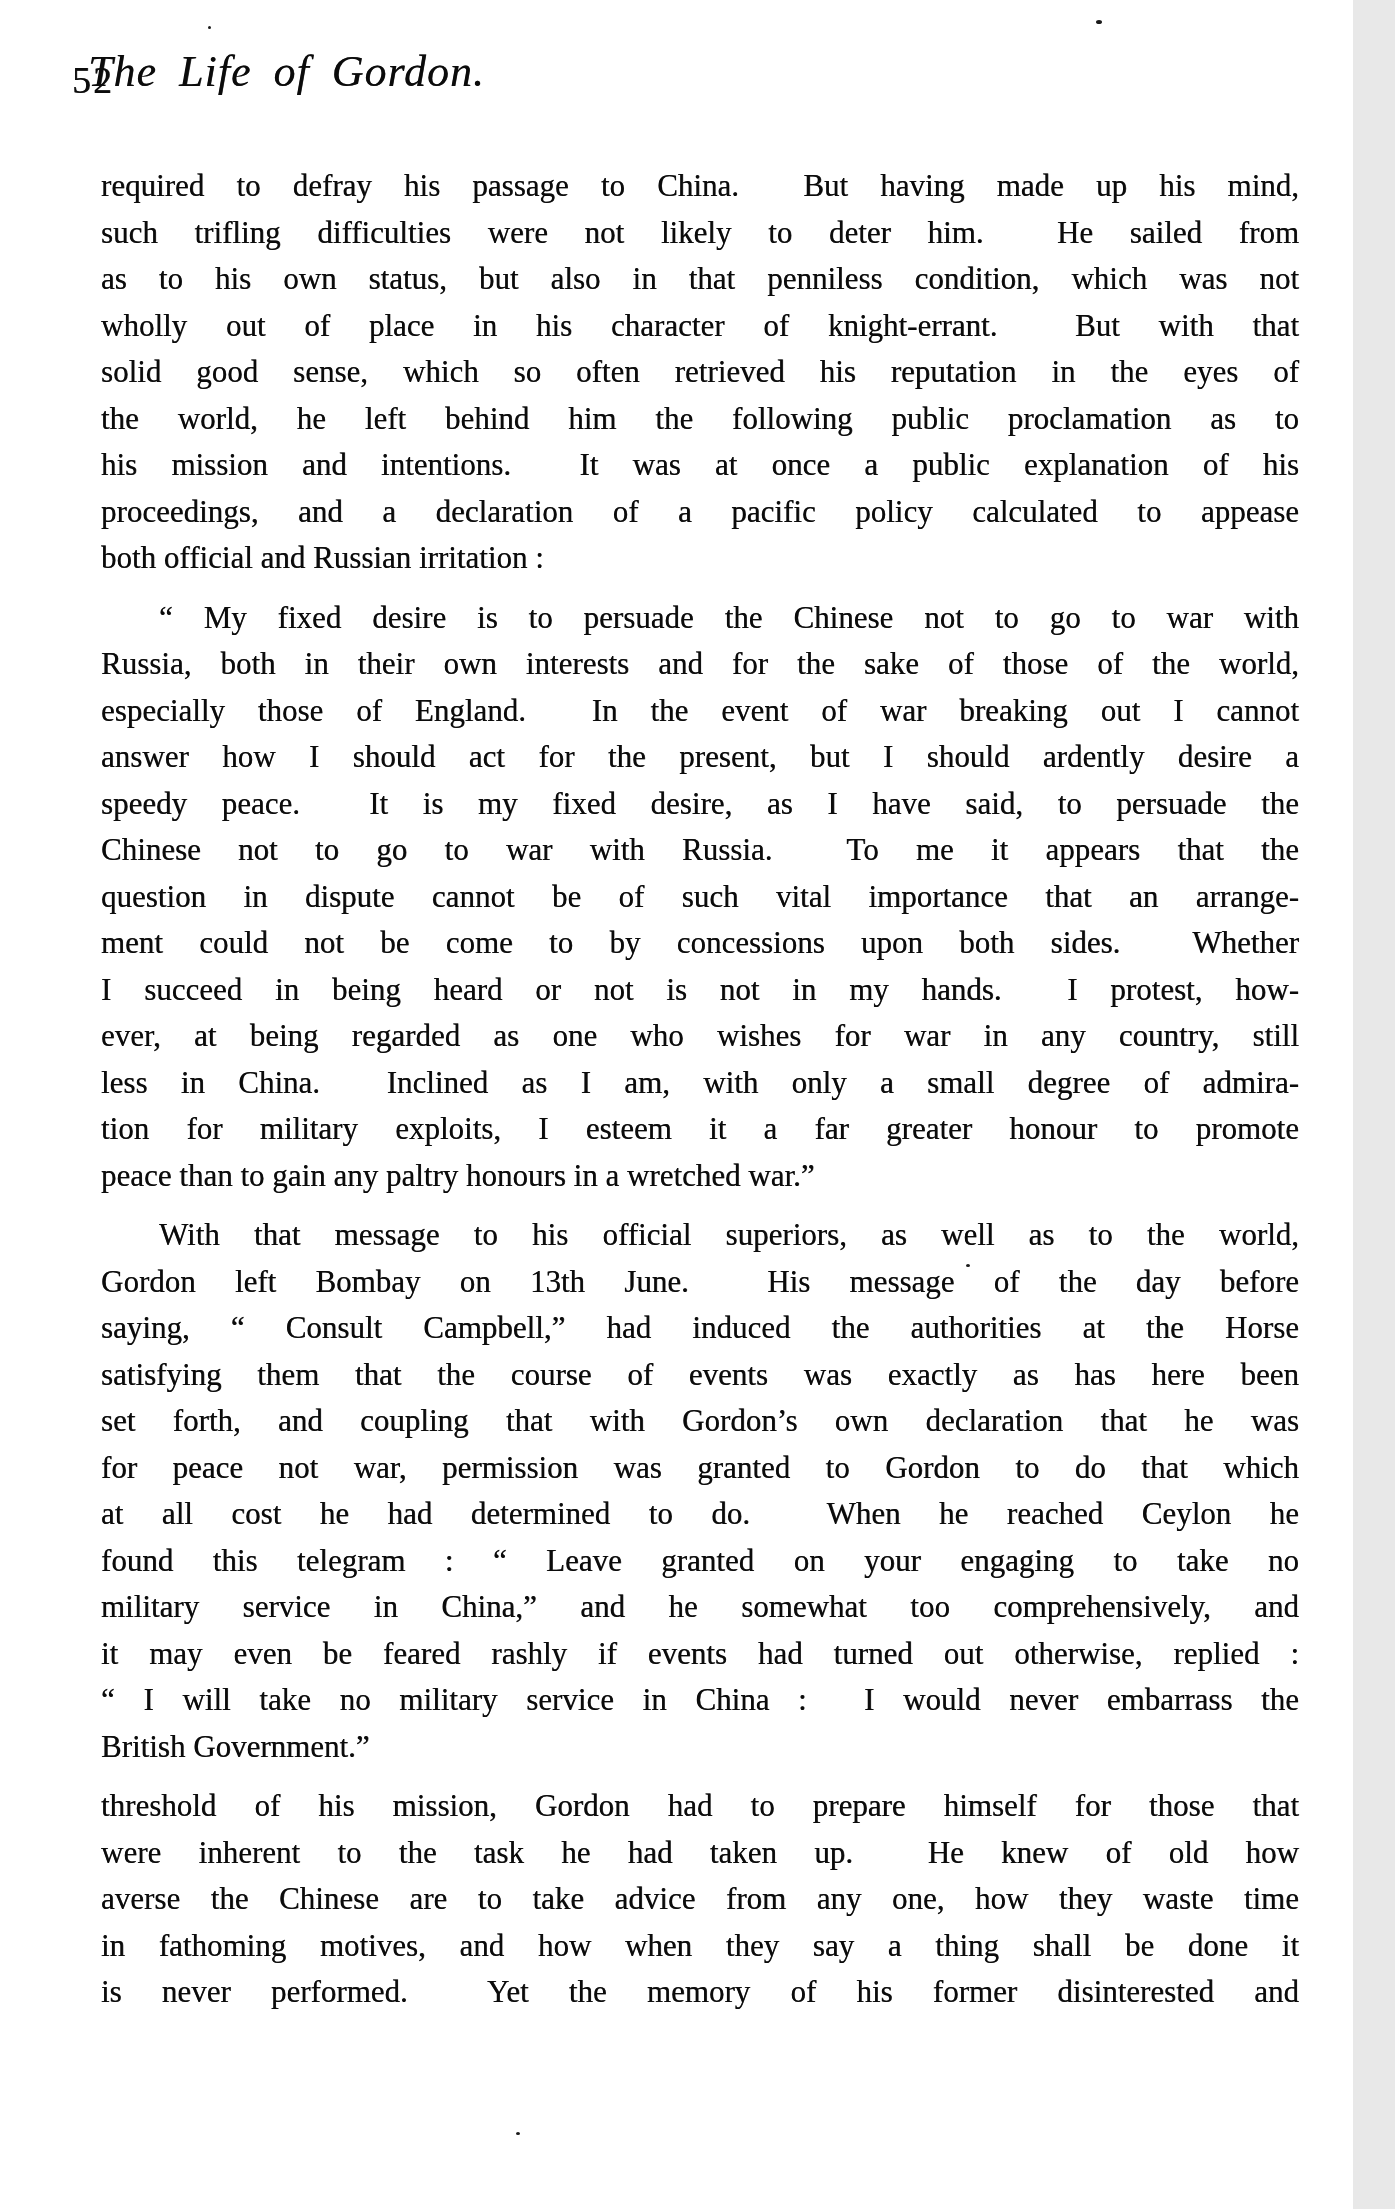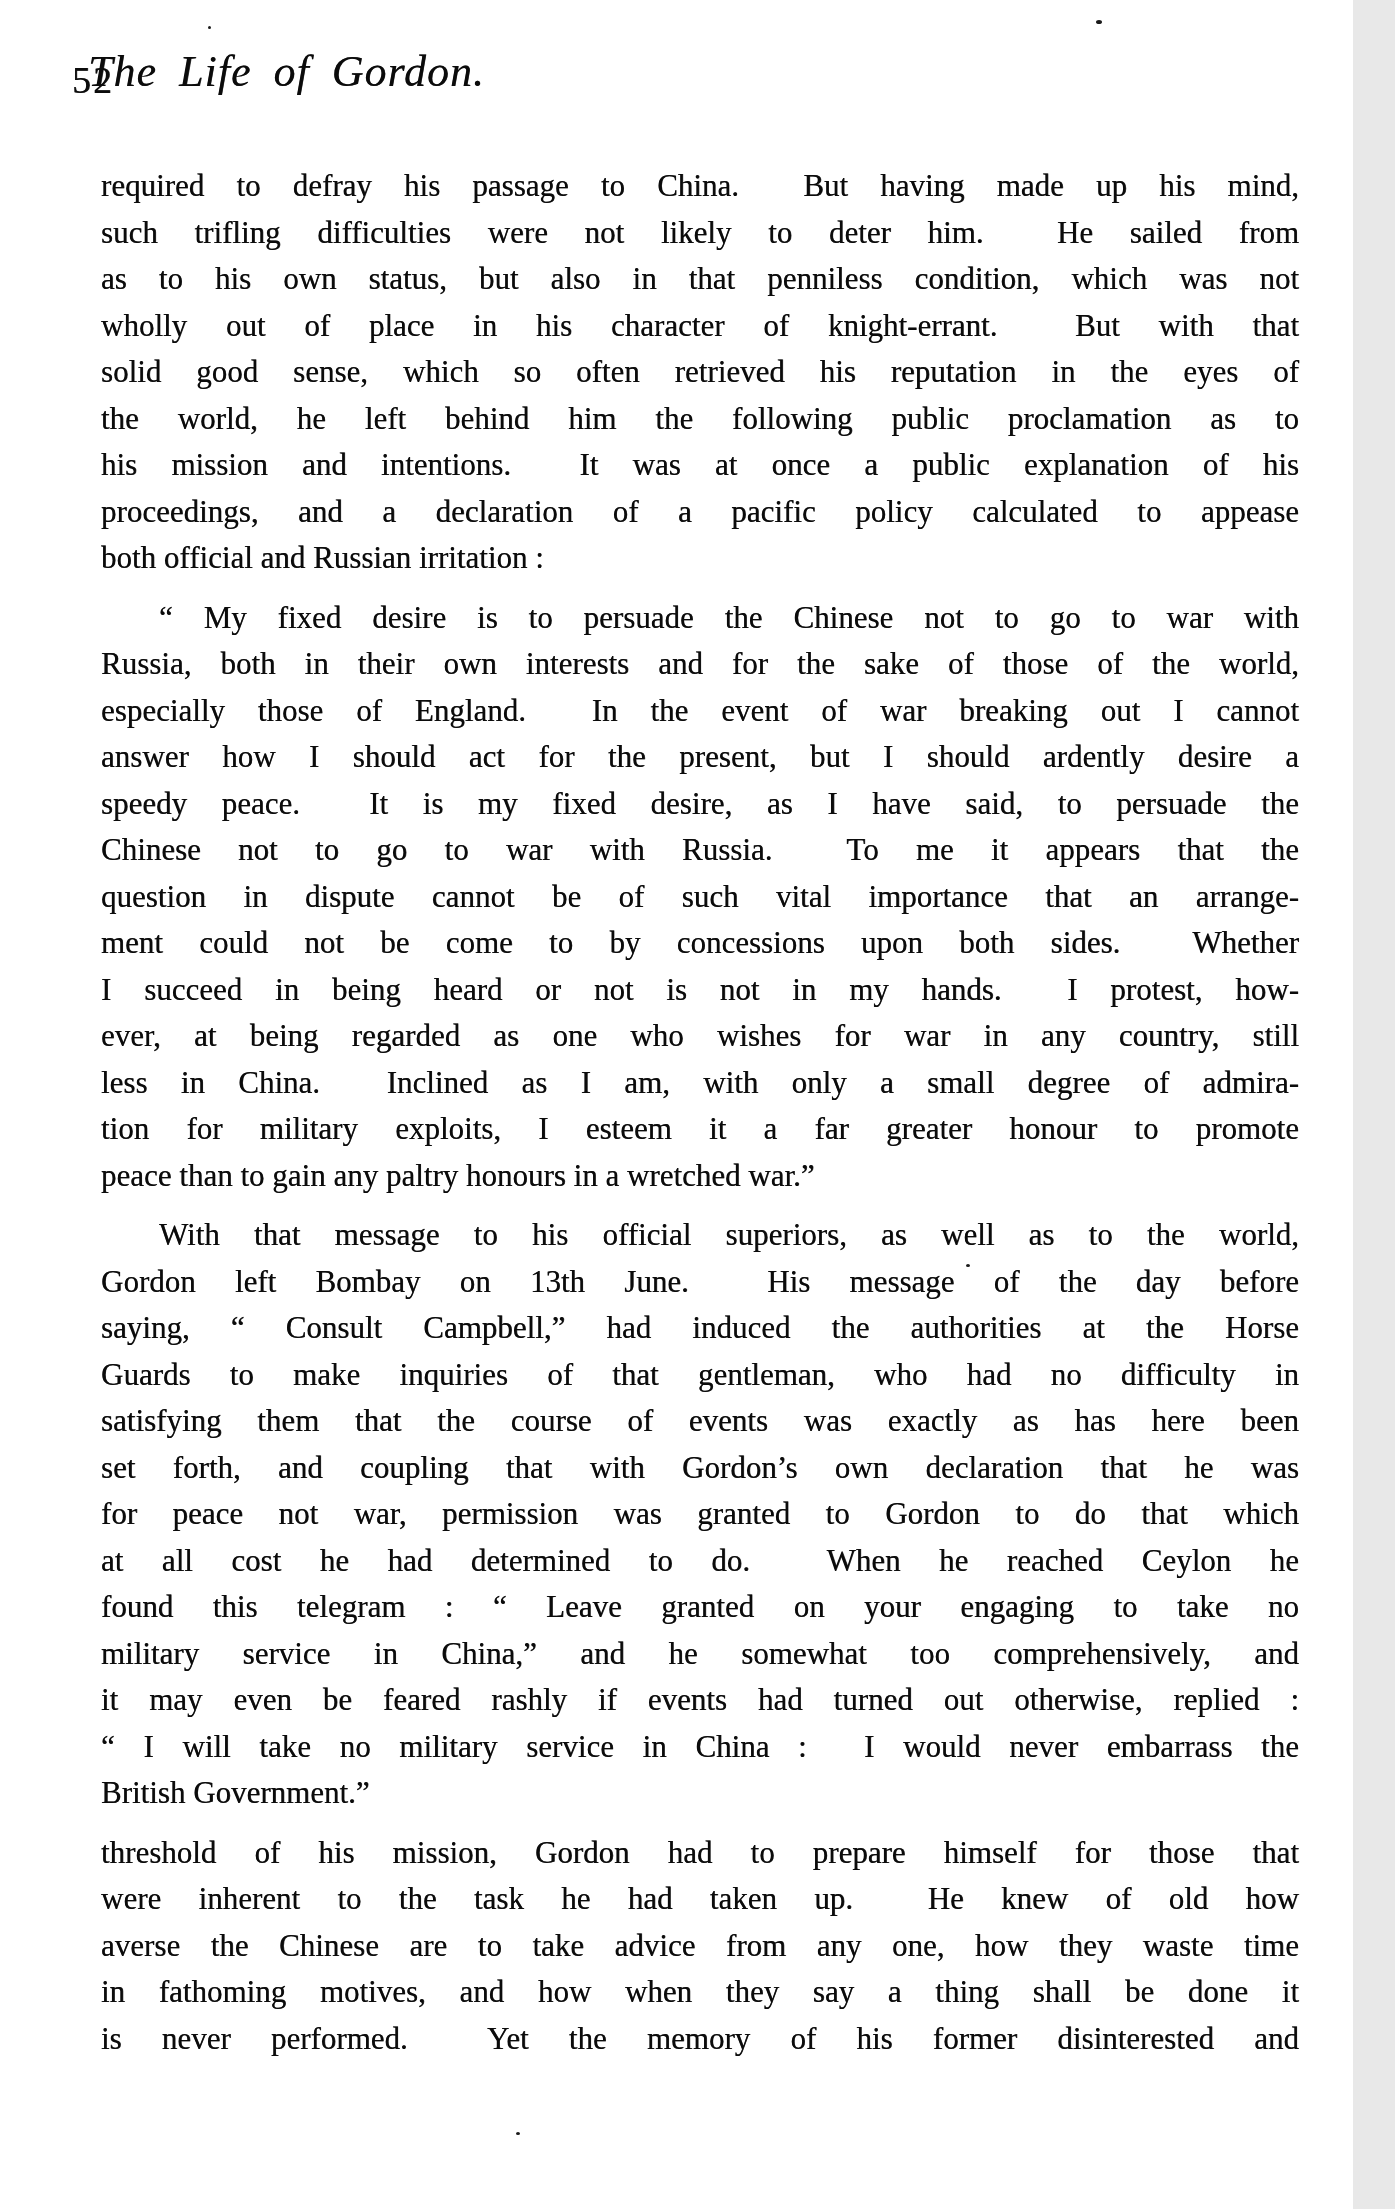--- a/index.html
+++ b/index.html
@@ -111,21 +111,20 @@
         <div class="line">I succeed in being heard or not is not in my hands.&nbsp; I protest, how-</div>
         <div class="line">ever, at being regarded as one who wishes for war in any country, still</div>
         <div class="line">less in China.&nbsp; Inclined as I am, with only a small degree of admira-</div>
         <div class="line">tion for military exploits, I esteem it a far greater honour to promote</div>
         <div class="line nojust">peace than to gain any paltry honours in a wretched war.”</div>
       </div>
       <div class="paragraph">
         <div class="line indent">With that message to his official superiors, as well as to the world,</div>
         <div class="line">Gordon left Bombay on 13th June.&nbsp; His message of the day before</div>
         <div class="line">saying, “ Consult Campbell,” had induced the authorities at the Horse</div>
-        <div class="line">Guards to make inquiries of that gentleman, who had no difficulty in</div>
         <div class="line">satisfying them that the course of events was exactly as has here been</div>
         <div class="line">set forth, and coupling that with Gordon’s own declaration that he was</div>
         <div class="line">for peace not war, permission was granted to Gordon to do that which</div>
         <div class="line">at all cost he had determined to do.&nbsp; When he reached Ceylon he</div>
         <div class="line">found this telegram : “ Leave granted on your engaging to take no</div>
         <div class="line">military service in China,” and he somewhat too comprehensively, and</div>
         <div class="line">it may even be feared rashly if events had turned out otherwise, replied :</div>
         <div class="line">“ I will take no military service in China :&nbsp; I would never embarrass the</div>
         <div class="line nojust">British Government.”</div>
       </div>

